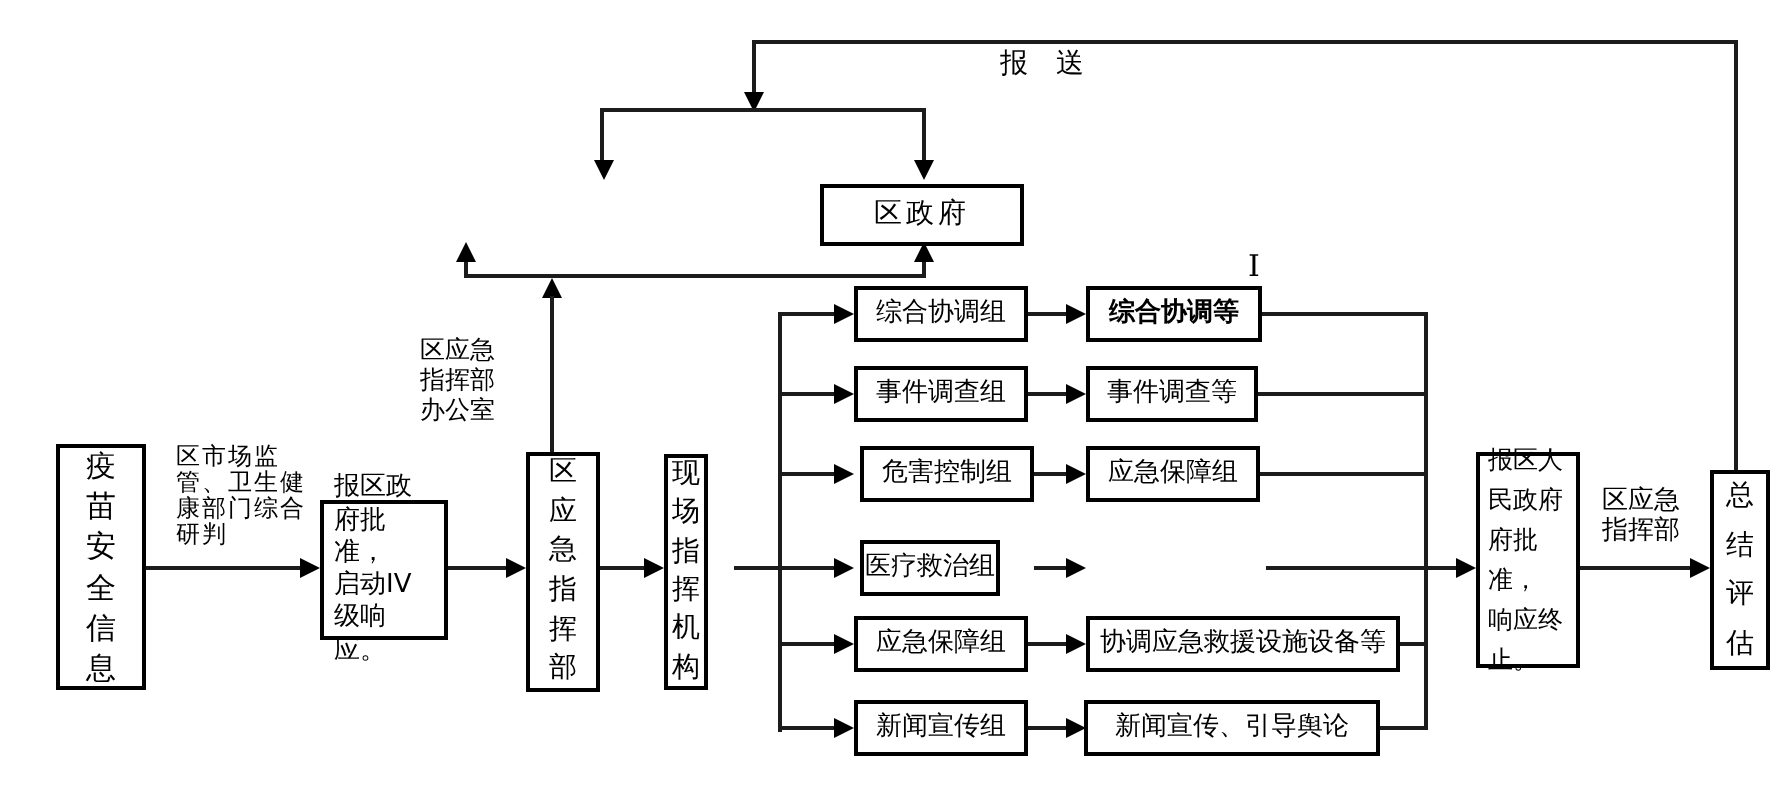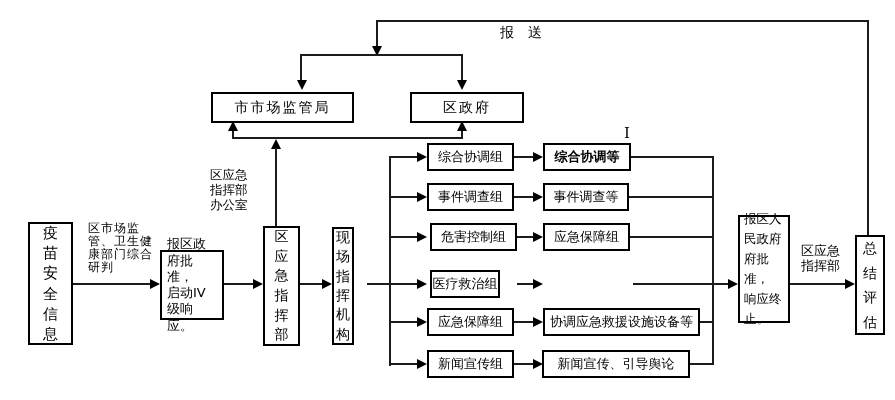--- a/index.html
+++ b/index.html
@@ -119,38 +119,37 @@
 级响应。</div>
 
   <div class="box" style="left:263px;top:226px;width:37px;height:120px;font-size:14px;line-height:1.4;">
     <span class="vtext">区应急指挥部</span>
   </div>
 
   <div class="box" style="left:332px;top:227px;width:22px;height:118px;font-size:14px;line-height:1.38;">
     <span class="vtext">现场指挥机构</span>
   </div>
 
-  <div class="box" style="left:211px;top:92px;width:143px;height:31px;font-size:14px;letter-spacing:2px;">市市场监管局</div>
 
-  <div class="box" style="left:410px;top:92px;width:114px;height:31px;font-size:14px;letter-spacing:2px;">区政府</div>
+  <div class="box" style="left:410px;top:92px;width:102px;height:31px;font-size:14px;letter-spacing:2px;">区政府</div>
 
   <div class="box" style="left:427px;top:143px;width:87px;height:28px;">综合协调组</div>
   <div class="box" style="left:427px;top:183px;width:87px;height:28px;">事件调查组</div>
   <div class="box" style="left:430px;top:223px;width:87px;height:28px;">危害控制组</div>
   <div class="box" style="left:430px;top:270px;width:70px;height:28px;">医疗救治组</div>
   <div class="box" style="left:427px;top:308px;width:87px;height:28px;">应急保障组</div>
   <div class="box" style="left:427px;top:350px;width:87px;height:28px;">新闻宣传组</div>
 
   <div class="box" style="left:543px;top:143px;width:88px;height:28px;font-weight:bold;">综合协调等</div>
   <div class="box" style="left:543px;top:183px;width:86px;height:28px;">事件调查等</div>
   <div class="box" style="left:543px;top:223px;width:87px;height:28px;">应急保障组</div>
   <div class="box" style="left:543px;top:308px;width:157px;height:28px;">协调应急救援设施设备等</div>
   <div class="box" style="left:542px;top:350px;width:148px;height:28px;">新闻宣传、引导舆论</div>
 
-  <div class="box ml" style="left:738px;top:215px;width:52px;height:108px;font-size:12.5px;line-height:1.6;padding:1px 4px;">报区人
+  <div class="box ml" style="left:738px;top:226px;width:52px;height:108px;font-size:12.5px;line-height:1.6;padding:1px 4px;">报区人
 民政府
 府批准，
 响应终
 止。</div>
 
   <div class="box" style="left:855px;top:235px;width:30px;height:100px;font-size:14px;line-height:1.75;">
     <span class="vtext">总结评估</span>
   </div>
 
 </div>

